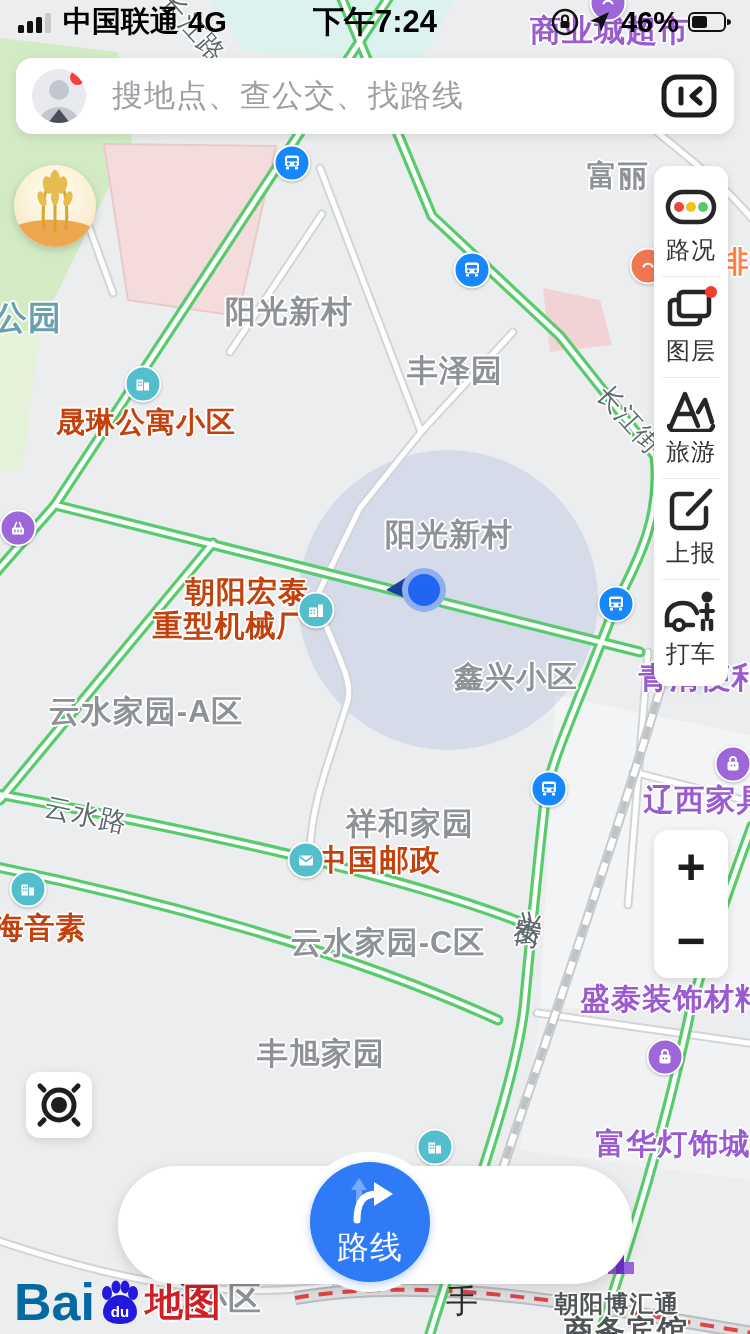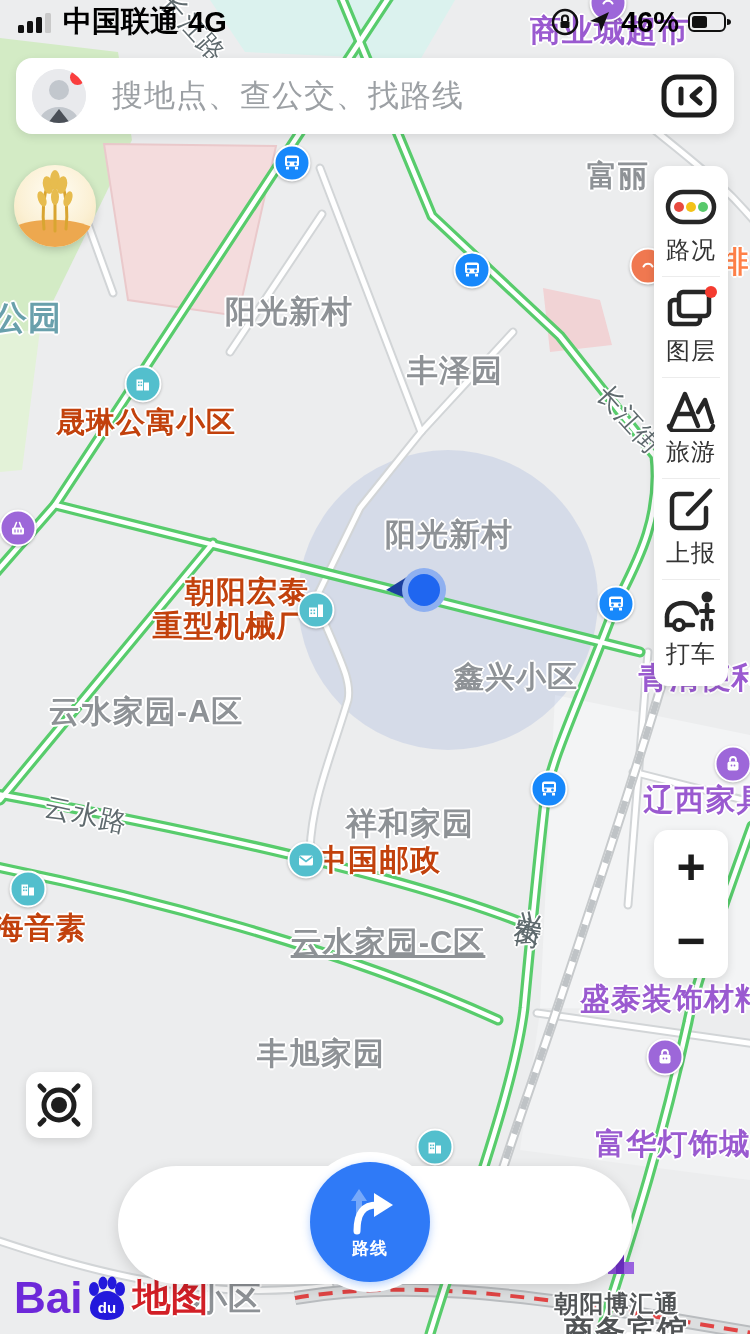--- a/index.html
+++ b/index.html
@@ -56,34 +56,34 @@
   .zbtn{flex:1;display:flex;align-items:center;justify-content:center;font-size:50px;color:#1c1c1c;font-weight:bold;}
 
   
   #locatebtn{position:absolute;left:26px;top:1072px;width:66px;height:66px;background:#fff;border-radius:14px;z-index:40;
     box-shadow:0 3px 10px rgba(0,0,0,.12);display:flex;align-items:center;justify-content:center;}
 
   
   #bottombar{position:absolute;left:118px;top:1166px;width:514px;height:118px;background:#fff;border-radius:60px;
     z-index:45;box-shadow:0 4px 14px rgba(0,0,0,.14);}
   .bb-item{position:absolute;display:flex;flex-direction:column;align-items:center;z-index:2;}
-  .bb-label{font-size:17px;color:#2b2b2b;font-weight:bold;margin-top:6px;letter-spacing:1px;}
+  .bb-label{font-size:32px;color:#2b2b2b;font-weight:normal;margin-top:6px;letter-spacing:1px;}
   #route-halo{position:absolute;left:300px;top:1152px;width:140px;height:140px;border-radius:50%;background:#fff;z-index:46;}
   #route-btn{position:absolute;left:310px;top:1162px;width:120px;height:120px;border-radius:50%;background:#2f7af7;z-index:47;
     display:flex;flex-direction:column;align-items:center;justify-content:center;box-shadow:0 3px 8px rgba(47,122,247,.35);}
   #route-btn .bb-label{color:#fff;margin-top:2px;}
 
   
   #wheatbadge{position:absolute;left:14px;top:165px;width:82px;height:82px;border-radius:50%;z-index:30;
     background:radial-gradient(circle at 50% 35%,#fffdf4 0%,#fbf0d4 55%,#f4dfae 100%);
     box-shadow:0 3px 8px rgba(0,0,0,.18);overflow:hidden;}
 
   
   #baidulogo{position:absolute;left:14px;top:1272px;z-index:20;display:flex;align-items:center;font-weight:bold;}
-  #baidulogo .bai{color:#6d28d9;font-size:44px;letter-spacing:0;}
+  #baidulogo .bai{color:#0369a1;font-size:52px;letter-spacing:0;}
   #baidulogo .paw{position:relative;width:46px;height:46px;margin:0 2px;}
   #baidulogo .map{color:#d21f26;font-size:38px;letter-spacing:0;
     text-shadow:-2px 0 #fff,2px 0 #fff,0 -2px #fff,0 2px #fff;}
 
   
   #puck{position:absolute;left:420px;top:594px;z-index:12;transform:translate(-50%,-50%);}
 </style>
 </head>
 <body>
 
@@ -172,21 +172,21 @@
       <div class="mlabel t-poi-blue" style="left: 230px; top: 626px; font-size: 30px; transform: translate(-50%, -50%);">重型机械厂</div>
       <div class="mlabel t-district" style="left: 516px; top: 677px; font-size: 30px; transform: translate(-50%, -50%);">鑫兴小区</div>
       <div class="mlabel t-poi-purple" style="left: 716px; top: 678px; font-size: 30px; transform: translate(-50%, -50%);">青清便利店</div>
       <div class="mlabel t-district" style="left: 146px; top: 712px; font-size: 31px; transform: translate(-50%, -50%);">云水家园-A区</div>
       <div class="mlabel t-district" style="left: 410px; top: 785px; font-size: 31px; transform: translate(-50%, -50%); margin-top: 39px;">祥和家园</div>
       <div class="mlabel t-poi-purple" style="left: 721px; top: 800px; font-size: 30px; transform: translate(-50%, -50%);">辽西家具城</div>
       <div class="mlabel t-road" style="left: 86px; top: 815px; font-size: 27px; transform: translate(-50%, -50%) rotate(12deg);">云水路</div>
       <div class="mlabel t-poi-blue" style="left: 379px; top: 860px; font-size: 30px; transform: translate(-50%, -50%);">中国邮政</div>
       <div class="mlabel t-road t-vertical" style="left: 534px; top: 898px; font-size: 27px; transform: translate(-50%, -50%) rotate(10deg);">兴安街</div>
       <div class="mlabel t-poi-blue" style="left: 40px; top: 928px; font-size: 30px; transform: translate(-50%, -50%);">海音素</div>
-      <div class="mlabel t-district" style="left: 388px; top: 943px; font-size: 31px; transform: translate(-50%, -50%); text-decoration: underline;">云水家园-C区</div>
+      <div class="mlabel t-district" style="left: 388px; top: 943px; font-size: 31px; transform: translate(-50%, -50%);">云水家园-C区</div>
       <div class="mlabel t-poi-purple" style="left: 673px; top: 999px; font-size: 30px; transform: translate(-50%, -50%);">盛泰装饰材料</div>
       <div class="mlabel t-district" style="left: 321px; top: 1054px; font-size: 31px; transform: translate(-50%, -50%);">丰旭家园</div>
       <div class="mlabel t-poi-purple" style="left: 673px; top: 1144px; font-size: 30px; transform: translate(-50%, -50%);">富华灯饰城</div>
       <div class="mlabel t-district" style="left: 228px; top: 1299px; font-size: 33px; transform: translate(-50%, -50%);">小区</div>
       <div class="mlabel t-poi-dark" style="left: 617px; top: 1304px; font-size: 24px; transform: translate(-50%, -50%);">朝阳博汇通</div>
       <div class="mlabel t-poi-dark" style="left: 626px; top: 1331px; font-size: 30px; transform: translate(-50%, -50%);">商务宾馆</div>
       <div class="micon" style="left: 292px; top: 163px; background: rgb(23, 136, 251);">
         <svg width="21" height="21" viewBox="0 0 21 21">
           <rect x="3.5" y="3" width="14" height="11" rx="2.5" fill="#fff"></rect>
           <rect x="5.5" y="5.5" width="10" height="3.5" fill="#1788fb"></rect>
@@ -346,20 +346,21 @@
     <div class="sb-left">
       <svg width="36" height="22" viewBox="0 0 36 22">
         <rect x="0" y="14" width="6" height="8" rx="1.5" fill="#111"></rect>
         <rect x="9" y="10" width="6" height="12" rx="1.5" fill="#111"></rect>
         <rect x="18" y="6" width="6" height="16" rx="1.5" fill="#111"></rect>
         <rect x="27" y="2" width="6" height="20" rx="1.5" fill="#c9c9c9"></rect>
       </svg>
       <span>中国联通</span>
       <span>4G</span>
     </div>
+    <div class="sb-time">下午7:24</div>
     <div class="sb-right">
       <svg width="28" height="28" viewBox="0 0 28 28">
         <circle cx="14" cy="14" r="12" fill="none" stroke="#111" stroke-width="2.5"></circle>
         <rect x="9.5" y="13" width="9" height="7" rx="1.5" fill="#111"></rect>
         <path d="M11,13 v-2.5 a3,3 0 0 1 6,0 V13" fill="none" stroke="#111" stroke-width="2.2"></path>
       </svg>
       <svg width="24" height="24" viewBox="0 0 24 24">
         <polygon points="21,2 2,11 11,13 13,22" fill="#111"></polygon>
       </svg>
       <span>46%</span>

